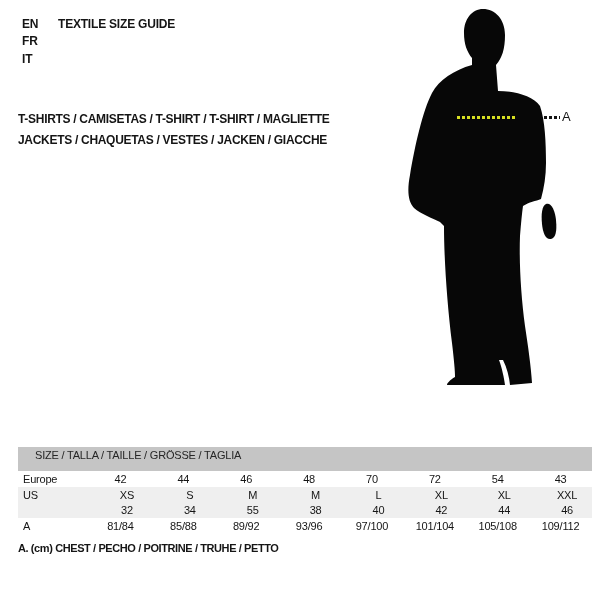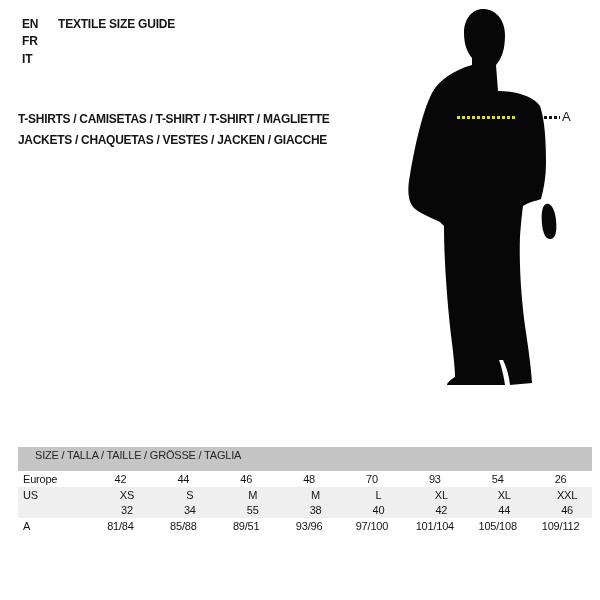--- a/index.html
+++ b/index.html
@@ -120,23 +120,23 @@
   <div class="size-table">
     <div class="thead">SIZE / TALLA / TAILLE / GRÖSSE / TAGLIA</div>
     <div id="trows">
         <div class="trow">
           <span class="tlabel">Europe</span>
           <span class="tcell">42</span>
           <span class="tcell">44</span>
           <span class="tcell">46</span>
           <span class="tcell">48</span>
           <span class="tcell">70</span>
-          <span class="tcell">93</span>
+          <span class="tcell">72</span>
           <span class="tcell">54</span>
-          <span class="tcell">26</span>
+          <span class="tcell">43</span>
         </div>
         <div class="trow shaded">
           <span class="tlabel">US</span>
           <span class="tcell">XS</span>
           <span class="tcell">S</span>
           <span class="tcell">M</span>
           <span class="tcell">M</span>
           <span class="tcell">L</span>
           <span class="tcell">XL</span>
           <span class="tcell">XL</span>
@@ -150,24 +150,25 @@
           <span class="tcell">38</span>
           <span class="tcell">40</span>
           <span class="tcell">42</span>
           <span class="tcell">44</span>
           <span class="tcell">46</span>
         </div>
         <div class="trow">
           <span class="tlabel">A</span>
           <span class="tcell">81/84</span>
           <span class="tcell">85/88</span>
-          <span class="tcell">89/51</span>
+          <span class="tcell">89/92</span>
           <span class="tcell">93/96</span>
           <span class="tcell">97/100</span>
           <span class="tcell">101/104</span>
           <span class="tcell">105/108</span>
           <span class="tcell">109/112</span>
         </div>
       </div>
   </div>
 
+  <div class="footnote">A. (cm) CHEST / PECHO / POITRINE / TRUHE / PETTO</div>
 
 </div>
 
 </body></html>

